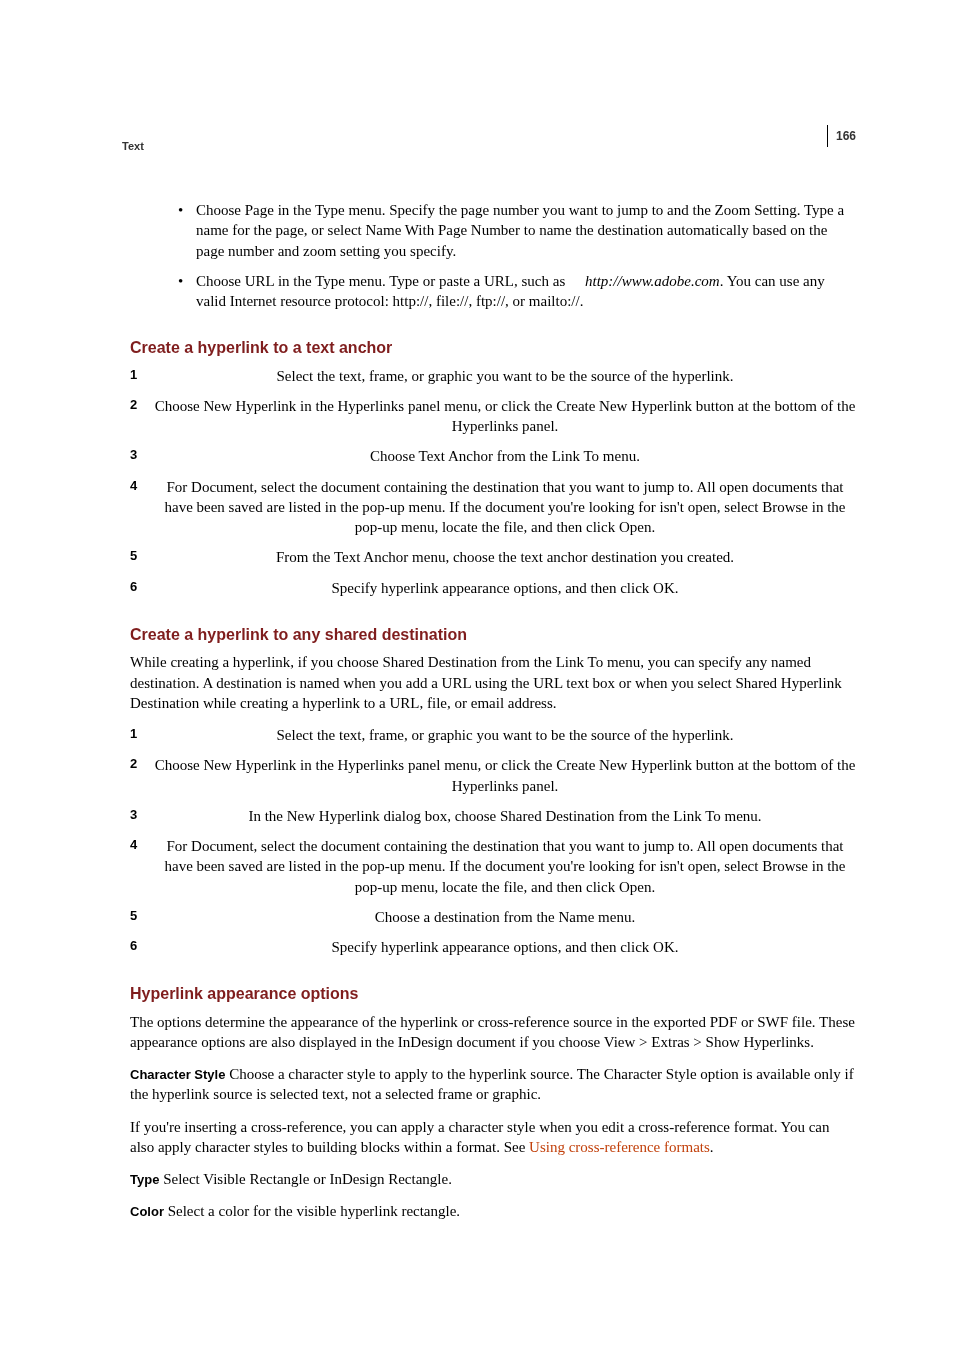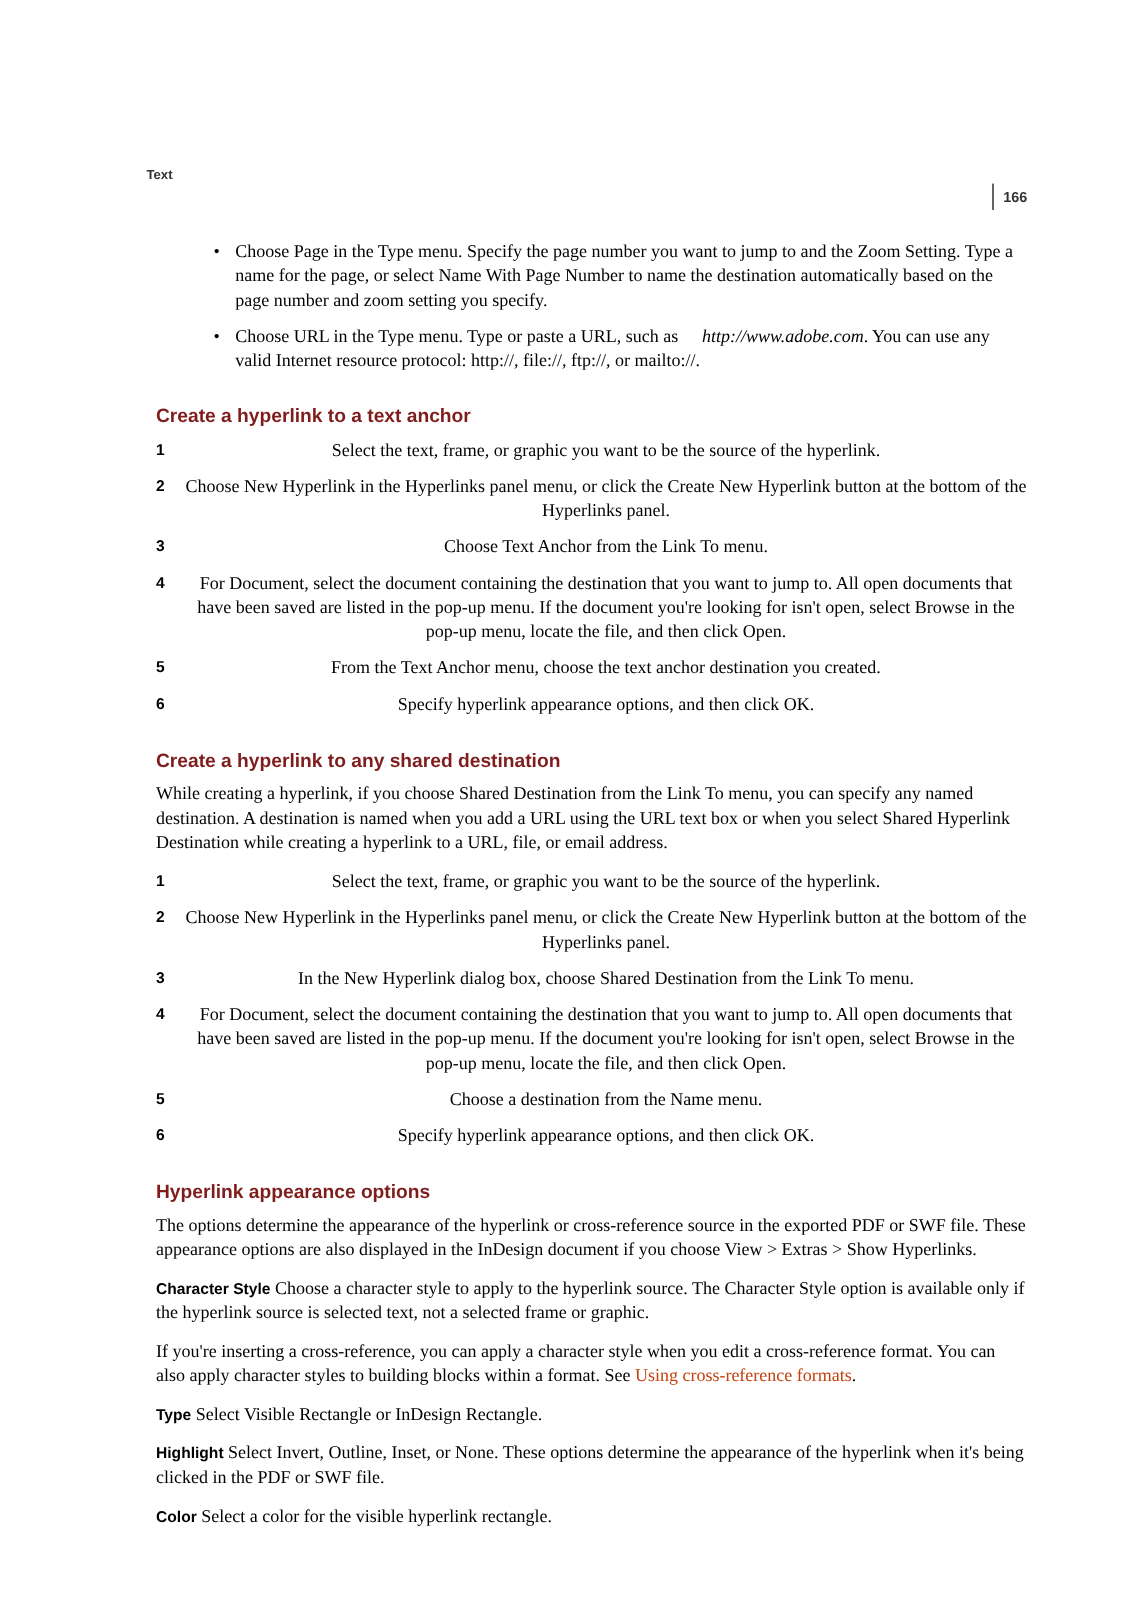--- a/index.html
+++ b/index.html
@@ -29,21 +29,20 @@
   }
   .page-number-box {
     position: absolute;
     top: 125px;
     right: 98px;
     border-left: 1px solid #000;
     padding-left: 8px;
     height: 22px;
     display: flex;
     align-items: center;
-    margin-top: 28px;
   }
   .page-number {
     font-family: "Myriad Pro", "Helvetica Neue", Arial, sans-serif;
     font-weight: 700;
     font-size: 12px;
     color: #333;
   }
   .content {
     margin-top: 72px;
   }
@@ -173,23 +172,20 @@
     </p>
 
     <p class="body">
       <span>If you're inserting a cross-reference, you can apply a character style when you edit a cross-reference format. You can also apply character styles to building blocks within a format. See </span><a class="link">Using cross-reference formats</a><span>.</span>
     </p>
 
     <p class="body">
       <span class="term-label">Type</span><span> Select Visible Rectangle or InDesign Rectangle.</span>
     </p>
 
-    <p class="body">
-      <span class="term-label">Highlight</span><span> Select Invert, Outline, Inset, or None. These options determine the appearance of the hyperlink when it's being clicked in the PDF or SWF file.</span>
-    </p>
 
     <p class="body">
       <span class="term-label">Color</span><span> Select a color for the visible hyperlink rectangle.</span>
     </p>
 
   </div>
 
 </div>
 
 </body></html>

